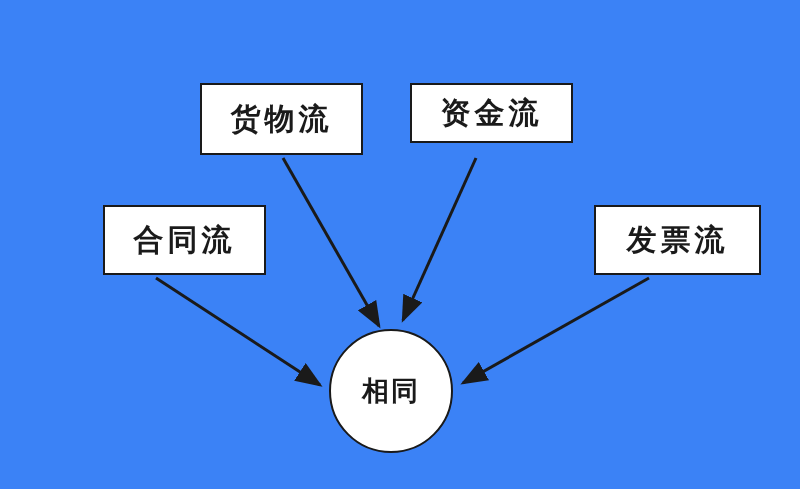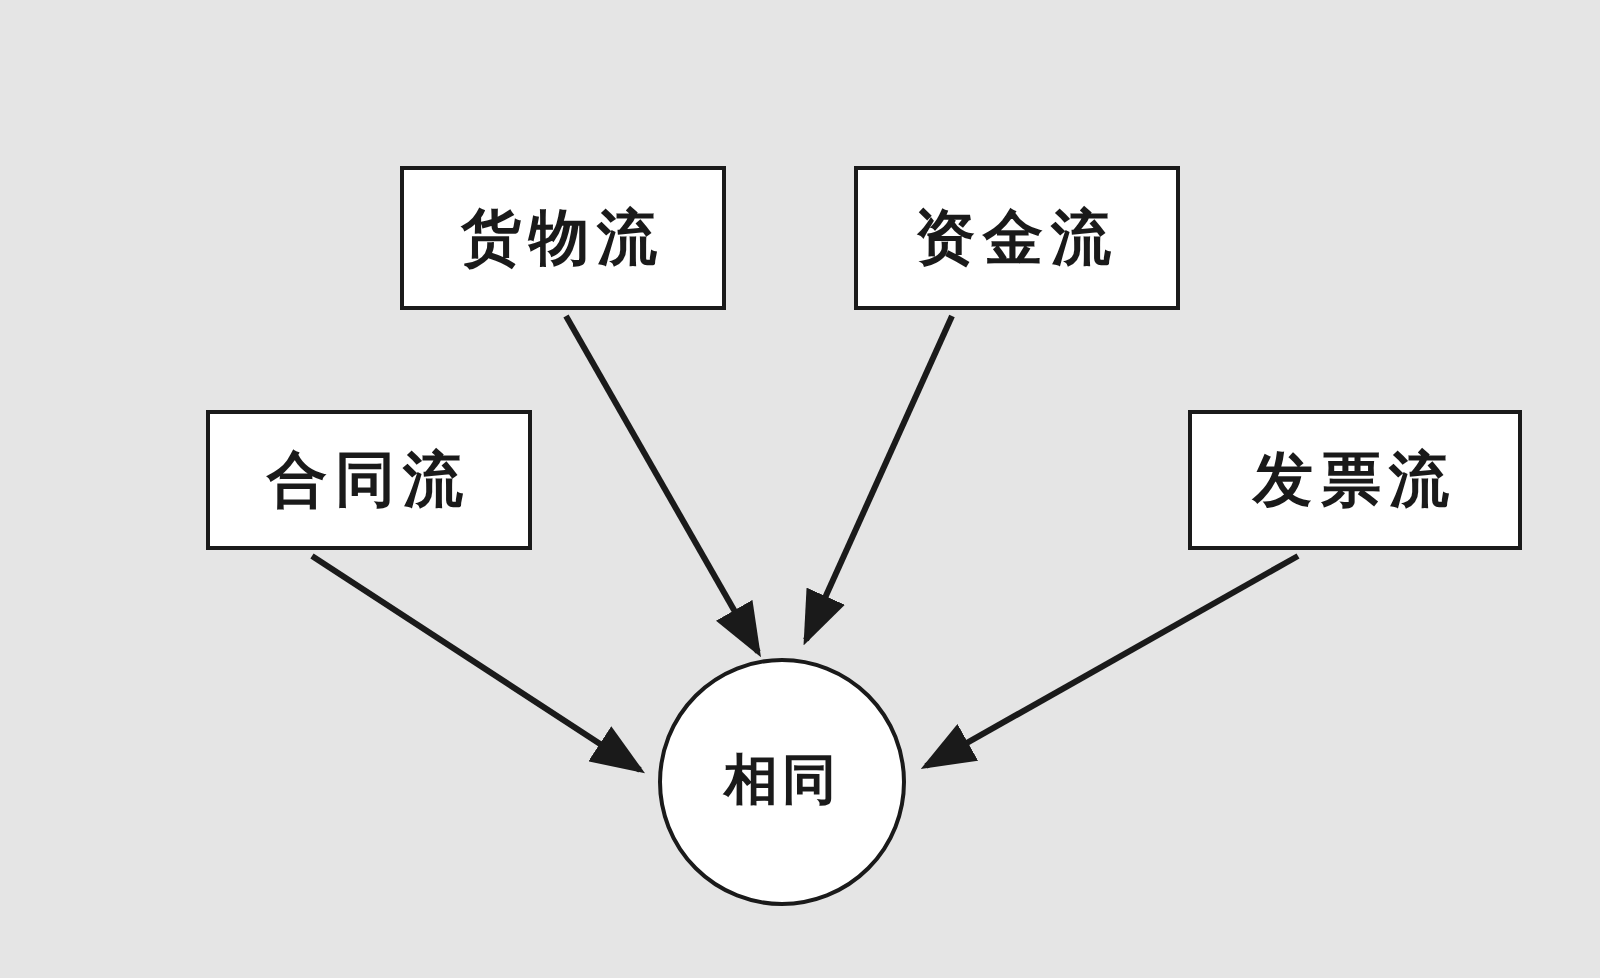--- a/index.html
+++ b/index.html
@@ -4,21 +4,21 @@
 <style>
   html, body {
     margin: 0;
     padding: 0;
     background: #ffffff;
   }
   .stage {
     position: relative;
     width: 800px;
     height: 489px;
-    background: #e5e5e5;
+    background: #3b82f6;
     overflow: hidden;
     font-family: "DejaVu Sans", "Liberation Sans", sans-serif;
     color: #1a1a1a;
   }
   .arrow-layer {
     position: absolute;
     left: 0;
     top: 0;
     width: 800px;
     height: 489px;
@@ -33,21 +33,21 @@
     align-items: center;
     justify-content: center;
   }
   .node-box span {
     font-size: 30px;
     font-weight: 600;
     letter-spacing: 4px;
     white-space: nowrap;
   }
   .box-goods   { left: 200px; top: 83px;  width: 163px; height: 72px; }
-  .box-funds   { left: 427px; top: 83px;  width: 163px; height: 72px; }
+  .box-funds   { left: 410px; top: 83px;  width: 163px; height: 60px; }
   .box-contract{ left: 70px;  top: 205px; width: 163px; height: 70px; margin-left: 33px; }
   .box-invoice { left: 567px; top: 205px; width: 167px; height: 70px; margin-left: 27px; }
   .node-circle {
     position: absolute;
     left: 329px;
     top: 329px;
     width: 124px;
     height: 124px;
     box-sizing: border-box;
     border: 2px solid #1a1a1a;

